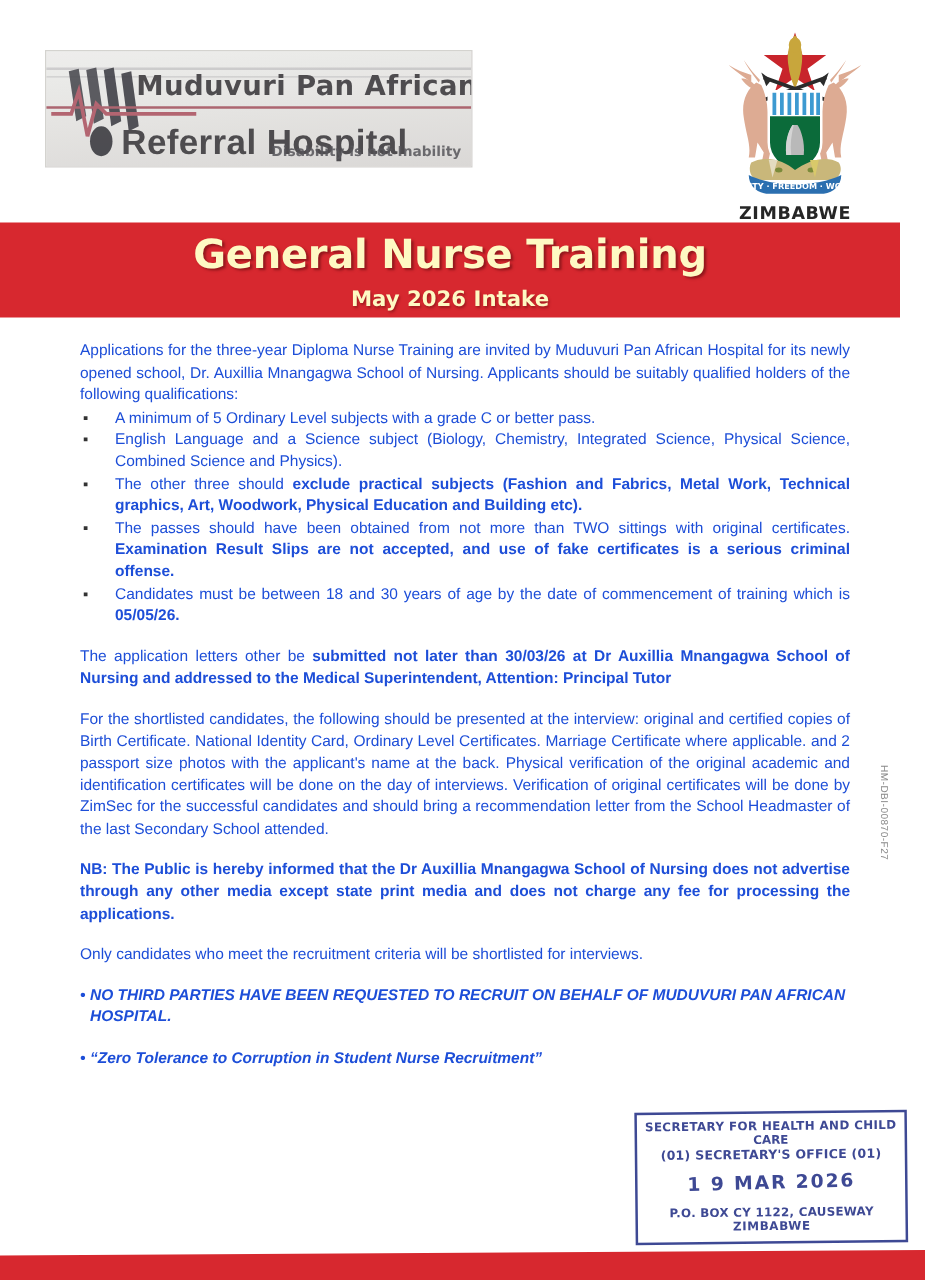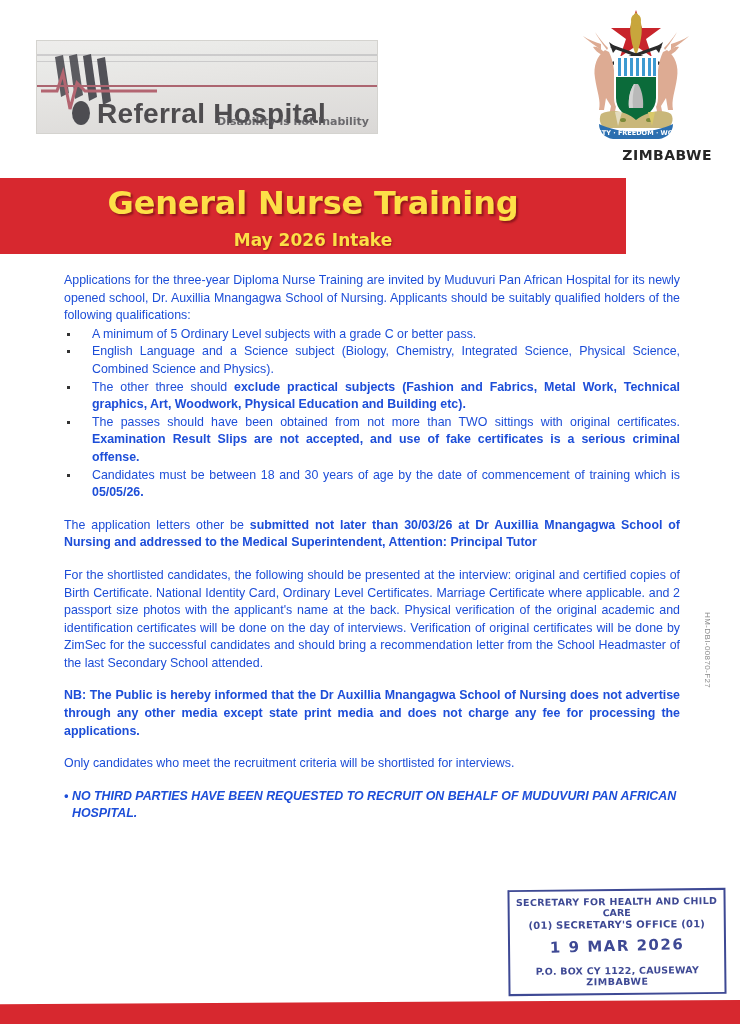--- a/index.html
+++ b/index.html
@@ -86,44 +86,44 @@
     color: #55545a;
     font-family: "DejaVu Sans", sans-serif;
     white-space: nowrap;
     opacity: 0.85;
     margin-left: 20px;
   }
 
   .coat-wrap {
     position: absolute;
     left: 560px;
-    top: 6px;
+    top: 22px;
     width: 152px;
-    text-align: right;
+    text-align: center;
   }
   .coat-arms { display:block; margin: 0 auto; }
   .coat-label {
     margin-top: 1px;
     font-size: 14px;
     font-weight: bold;
     letter-spacing: 0.5px;
     color: #262626;
     font-family: "DejaVu Sans", sans-serif;
   }
 
   
   .banner {
     position: absolute;
     left: 0;
     top: 178px;
-    width: 626px;
+    width: 720px;
     height: 76px;
     background: #d7282f;
     text-align: center;
-    color: #fde047;
+    color: #fef9c3;
   }
   .banner-title {
     margin: 0;
     padding-top: 9px;
     font-size: 32px;
     font-weight: bold;
     letter-spacing: -0.2px;
     font-family: "DejaVu Sans", sans-serif;
     text-shadow: 2px 2px 2px rgba(90,10,12,0.55);
     line-height: 1.05;
@@ -281,20 +281,21 @@
       <g stroke="#4a4a52" stroke-width="5" fill="none" opacity="0.9">
         <path d="M16 10 L24 8 L30 46 L22 50 Z" fill="#4a4a52" stroke="none"></path>
         <path d="M30 9 L38 7 L44 48 L36 52 Z" fill="#4a4a52" stroke="none"></path>
         <path d="M44 9 L52 7 L58 50 L50 54 Z" fill="#3f3f47" stroke="none"></path>
         <path d="M58 12 L66 10 L72 54 L64 58 Z" fill="#3f3f47" stroke="none"></path>
       </g>
       <path d="M2 44 L18 44 L24 26 L31 62 L38 36 L46 44 L118 44" stroke="#c0616f" stroke-width="3" fill="none"></path>
       <ellipse cx="42" cy="66" rx="9" ry="12" fill="#2f2f36" opacity="0.85"></ellipse>
     </svg>
     <div class="logo-redline"></div>
+    <div class="logo-name1">Muduvuri Pan African</div>
     <div class="logo-name2">Referral Hospital</div>
     <div class="logo-tagline">Disability is not Inability</div>
   </div>
 
   <div class="coat-wrap">
     <svg class="coat-arms" width="130" height="140" viewBox="0 0 130 140">
 
       <path d="M65 4 L71 22 L90 22 L75 33 L81 51 L65 40 L49 51 L55 33 L40 22 L59 22 Z" fill="#c8242b"></path>
 
       <path d="M65 6 C70 12 72 22 70 32 C69 40 66 46 65 50 C64 46 61 40 60 32 C58 22 60 12 65 6 Z" fill="#c8a63c"></path>
@@ -382,20 +383,21 @@
   </p>
 
   <p class="para spaced">For the shortlisted candidates, the following should be presented at the interview: original and certified copies of Birth Certificate. National Identity Card, Ordinary Level Certificates. Marriage Certificate where applicable. and 2 passport size photos with the applicant's name at the back. Physical verification of the original academic and identification certificates will be done on the day of interviews. Verification of original certificates will be done by ZimSec for the successful candidates and should bring a recommendation letter from the School Headmaster of the last Secondary School attended.</p>
 
   <p class="para spaced b">NB: The Public is hereby informed that the Dr Auxillia Mnangagwa School of Nursing does not advertise through any other media except state print media and does not charge any fee for processing the applications.</p>
 
   <p class="para spaced">Only candidates who meet the recruitment criteria will be shortlisted for interviews.</p>
 
   <p class="para spaced bullet-line caps">NO THIRD PARTIES HAVE BEEN REQUESTED TO RECRUIT ON BEHALF OF MUDUVURI PAN AFRICAN HOSPITAL.</p>
 
+  <p class="para spaced bullet-line">“Zero Tolerance to Corruption in Student Nurse Recruitment”</p>
 </div>
 
 <div class="vcode">HM-DBI-00870-F27</div>
 
 <div class="stamp">
   <div class="stamp-l1">SECRETARY FOR HEALTH AND CHILD</div>
   <div class="stamp-l2">CARE</div>
   <div class="stamp-l3">(01)  SECRETARY'S OFFICE  (01)</div>
   <div class="stamp-date">1 9 MAR 2026</div>
   <div class="stamp-l5">P.O. BOX CY 1122, CAUSEWAY</div>

